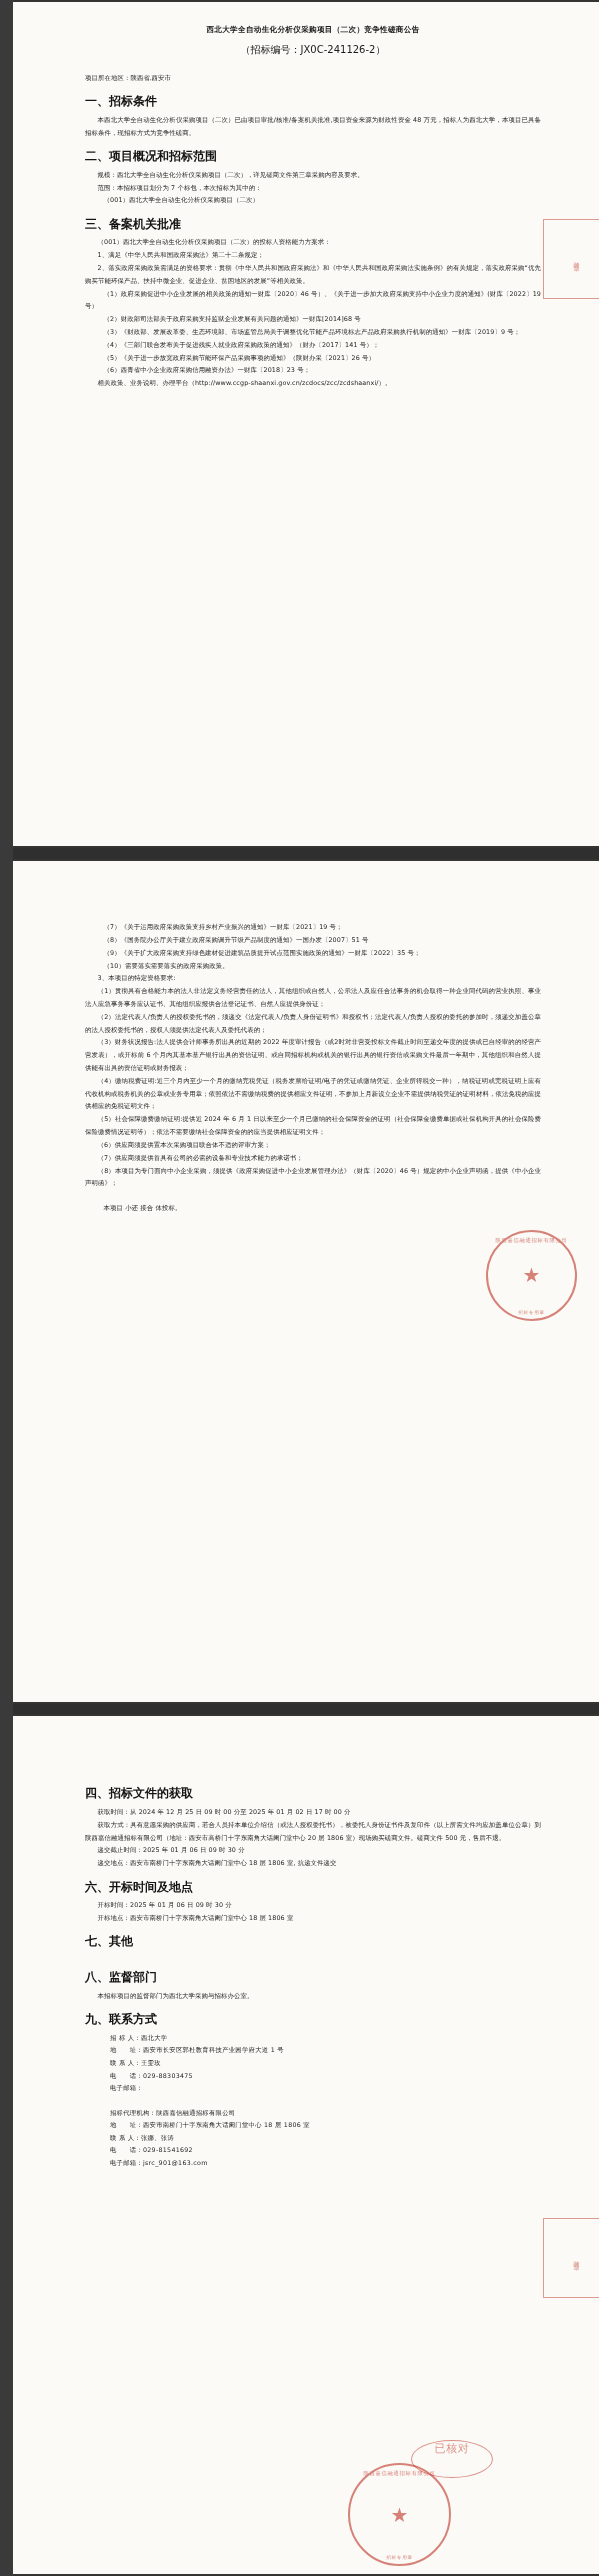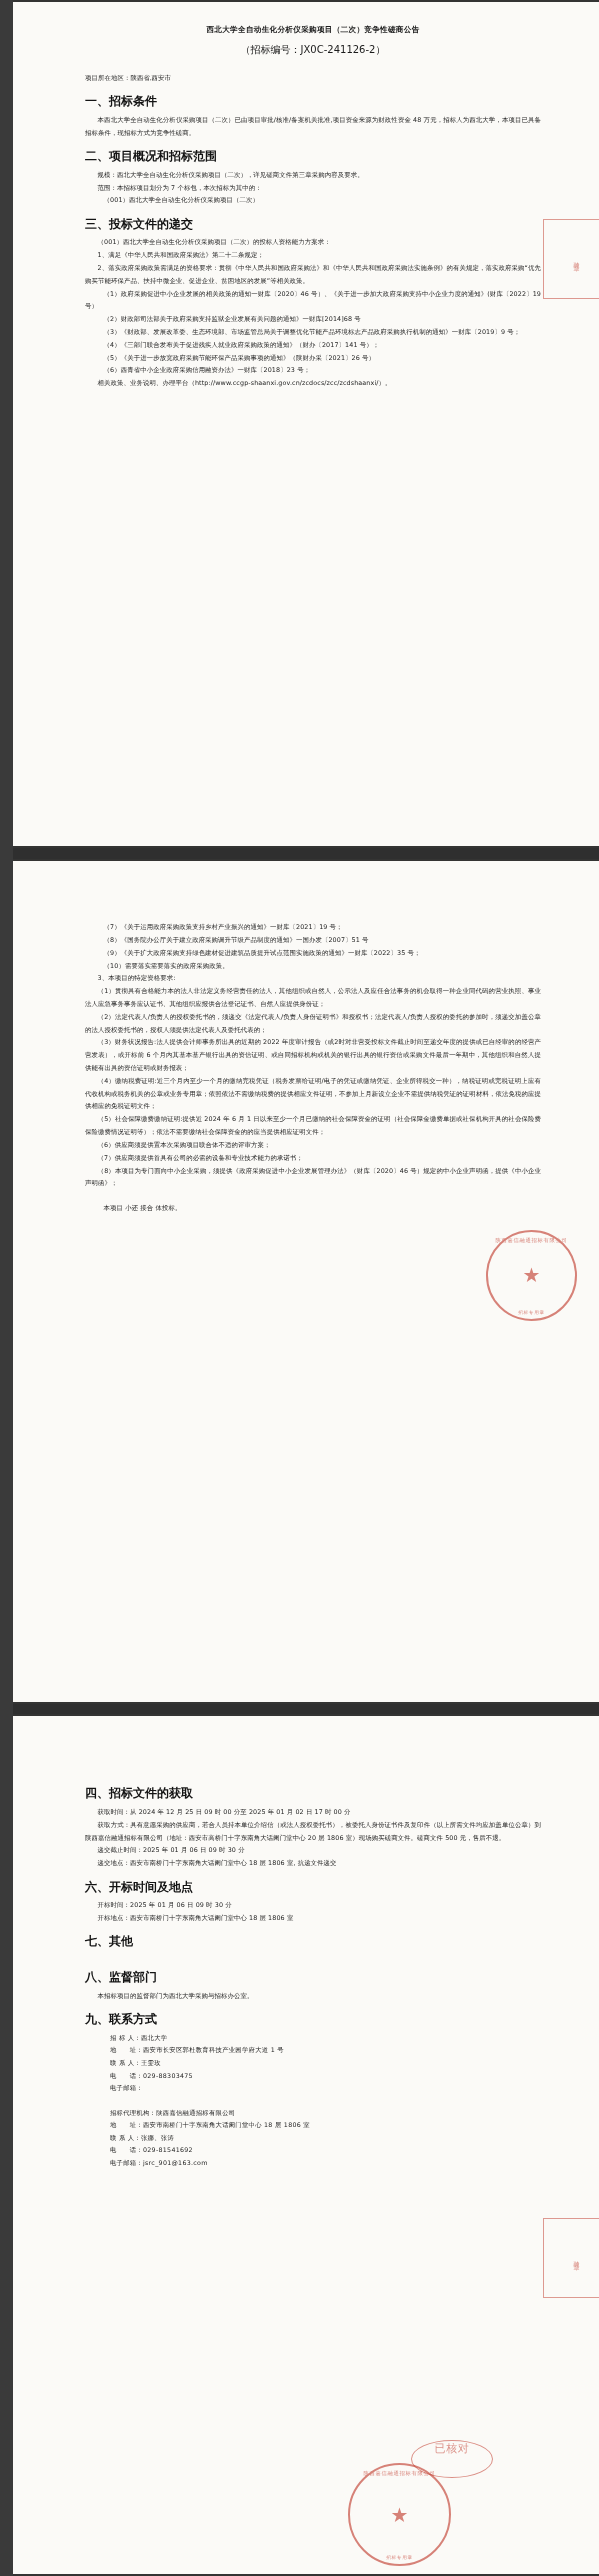--- a/index.html
+++ b/index.html
@@ -196,21 +196,21 @@
       <p class="body noind">项目所在地区：陕西省,西安市</p>
 
       <div class="sec-head">一、招标条件</div>
       <p class="body">本西北大学全自动生化分析仪采购项目（二次）已由项目审批/核准/备案机关批准,项目资金来源为财政性资金 48 万元，招标人为西北大学，本项目已具备招标条件，现招标方式为竞争性磋商。</p>
 
       <div class="sec-head">二、项目概况和招标范围</div>
       <p class="body">规模：西北大学全自动生化分析仪采购项目（二次），详见磋商文件第三章采购内容及要求。</p>
       <p class="body">范围：本招标项目划分为 7 个标包，本次招标为其中的：</p>
       <p class="body ind2">（001）西北大学全自动生化分析仪采购项目（二次）</p>
 
-      <div class="sec-head">三、投标文件的递交</div>
+      <div class="sec-head">三、备案机关批准</div>
       <p class="body">（001）西北大学全自动生化分析仪采购项目（二次）的投标人资格能力方案求：</p>
       <p class="body">1、满足《中华人民共和国政府采购法》第二十二条规定；</p>
       <p class="body">2、落实政府采购政策需满足的资格要求：贯彻《中华人民共和国政府采购法》和《中华人民共和国政府采购法实施条例》的有关规定，落实政府采购“优先购买节能环保产品、扶持中微企业、促进企业、贫困地区的发展”等相关政策。</p>
       <p class="body ind2">（1）政府采购促进中小企业发展的相关政策的通知一财库〔2020〕46 号）、《关于进一步加大政府采购支持中小企业力度的通知》(财库〔2022〕19 号）</p>
       <p class="body ind2">（2）财政部司法部关于政府采购支持监狱企业发展有关问题的通知》一财库[2014]68 号</p>
       <p class="body ind2">（3）《财政部、发展改革委、生态环境部、市场监管总局关于调整优化节能产品环境标志产品政府采购执行机制的通知》一财库〔2019〕9 号；</p>
       <p class="body ind2">（4）《三部门联合发布关于促进残疾人就业政府采购政策的通知》（财办〔2017〕141 号）；</p>
       <p class="body ind2">（5）《关于进一步放宽政府采购节能环保产品采购事项的通知》（陕财办采〔2021〕26 号）</p>
       <p class="body ind2">（6）西青省中小企业政府采购信用融资办法》一财库〔2018〕23 号；</p>
       <p class="body">相关政策、业务说明、办理平台（http://www.ccgp-shaanxi.gov.cn/zcdocs/zcc/zcdshaanxi/）。</p>

